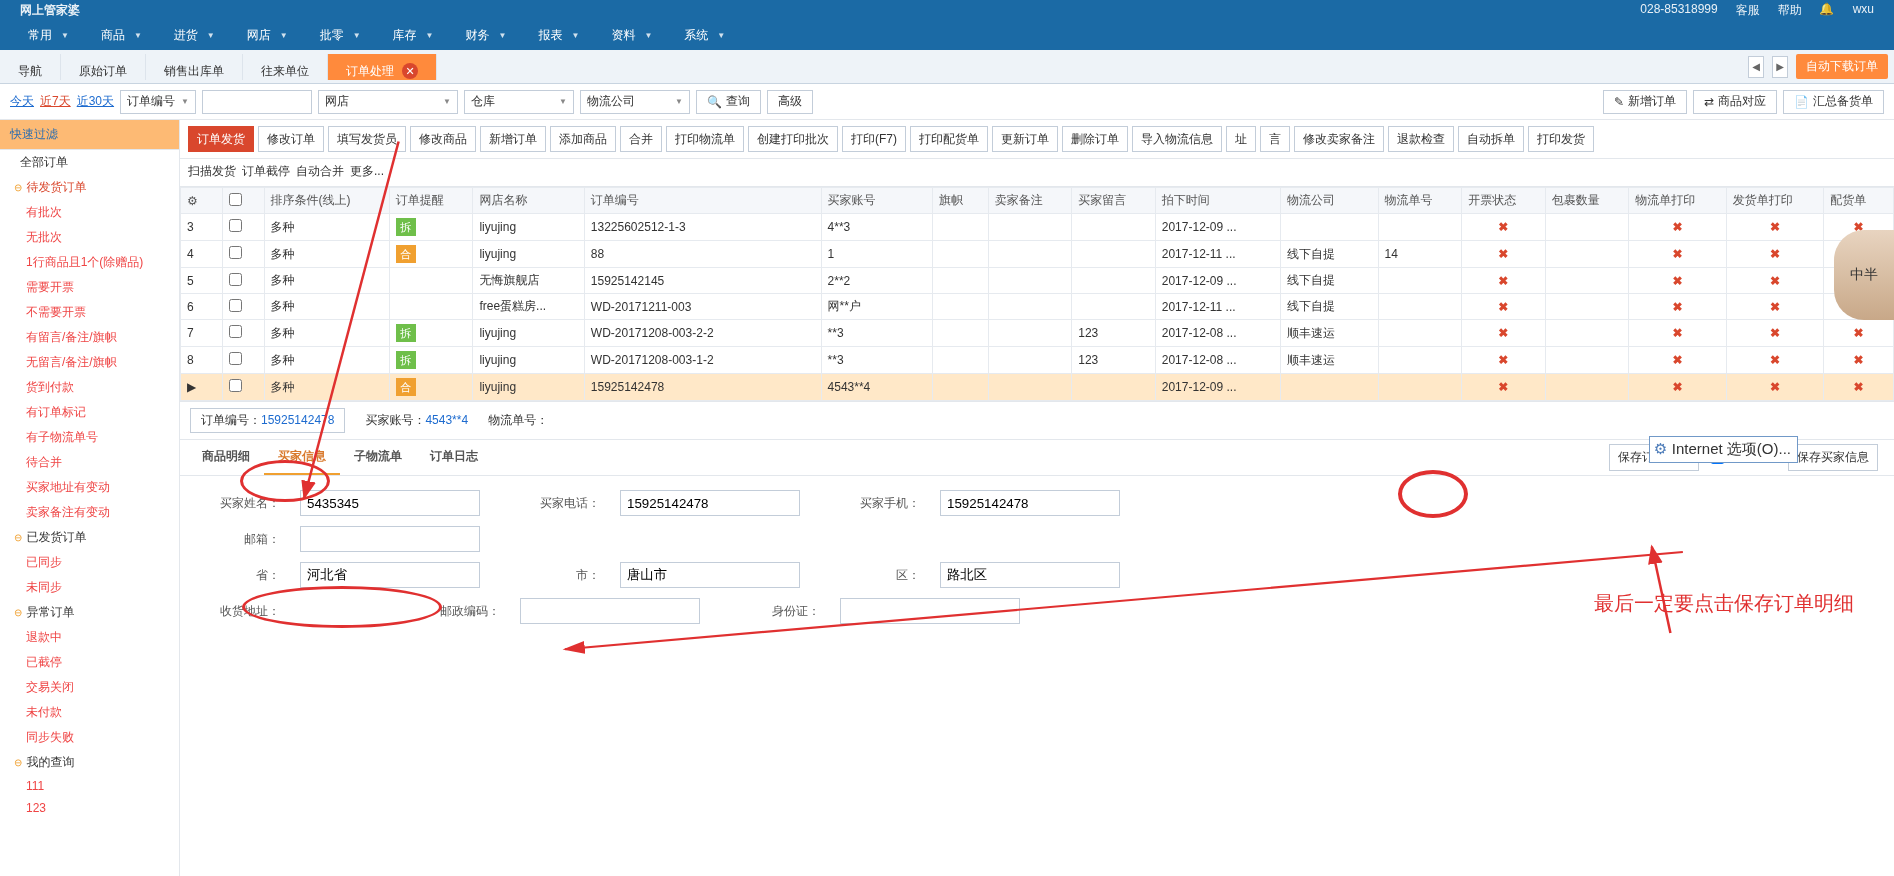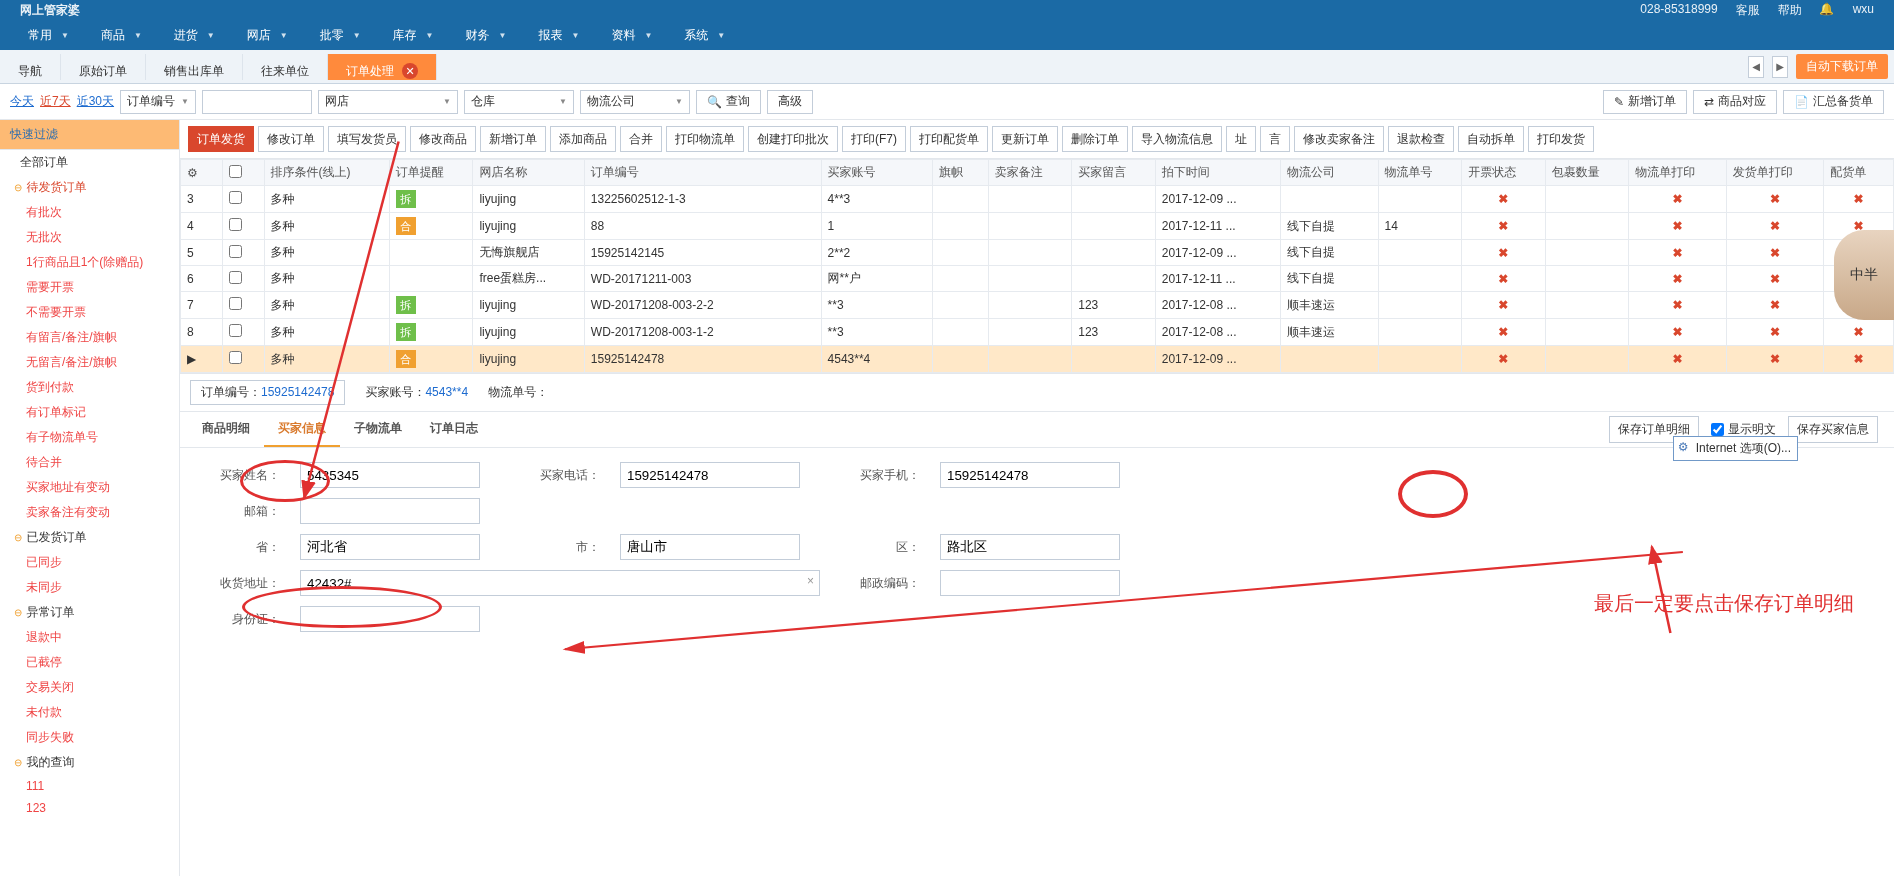--- a/index.html
+++ b/index.html
@@ -63,21 +63,21 @@
 .form .flab { text-align: right; color: #555; }
 .form input[type=text] { border: 1px solid #c3cdd9; height: 26px; padding: 0 6px; width: 180px; }
 .form .wide { grid-column: span 3; }
 .form .addr { position: relative; }
 .form .addr .clr { position: absolute; right: 6px; top: 4px; color: #999; cursor: pointer; }
 
 .anno { position: absolute; pointer-events: none; }
 .circle { border: 3px solid #e03030; border-radius: 50%; }
 .annotext { color: #e03030; font-size: 20px; position: absolute; }
 .arrowline { stroke: #e03030; stroke-width: 2; fill: none; }
-.ie-popup { position: absolute; border: 1px solid #7199c8; background: #fff; padding: 3px 6px 3px 22px; font-size: 12px; color: #333; }
+.ie-popup { position: absolute; border: 1px solid #7199c8; background: #fff; padding: 3px 6px 3px 22px; font-size: 15px; color: #333; }
 .ie-popup::before { content: "⚙"; position: absolute; left: 4px; top: 3px; color: #4a7ab8; }
 .avatar-float { position: absolute; right: 0; top: 230px; width: 60px; height: 90px; border-radius: 30px 0 0 30px; background: linear-gradient(#e8d4c0,#c8a888); display:flex; flex-direction:column; align-items:center; justify-content:center; color:#333; font-size:14px; }
 </style>
 </head>
 <body>
 
 <div class="topbar">
   <div class="left">网上管家婆</div>
   <div class="right">
     <span>028-85318999</span>
@@ -249,20 +249,26 @@
         <div class="btn">更新订单</div>
         <div class="btn">删除订单</div>
         <div class="btn">导入物流信息</div>
         <div class="btn">址</div>
         <div class="btn">言</div>
         <div class="btn">修改卖家备注</div>
         <div class="btn">退款检查</div>
         <div class="btn">自动拆单</div>
         <div class="btn">打印发货</div>
       </div>
+    <div class="toolbar2" id="tb2">
+        <div class="btn">扫描发货</div>
+        <div class="btn">订单截停</div>
+        <div class="btn">自动合并</div>
+        <div class="btn">更多...</div>
+      </div>
     <div class="tablewrap">
         <table class="grid" id="grid">
           <colgroup>
             <col style="width: 30px;">
             <col style="width: 30px;">
             <col style="width: 90px;">
             <col style="width: 60px;">
             <col style="width: 80px;">
             <col style="width: 170px;">
             <col style="width: 80px;">
@@ -537,21 +543,20 @@
         <div></div>
         <div></div>
         <div></div>
       <div class="flab">省：</div>
         <input type="text" value="河北省" style="">
       <div class="flab">市：</div>
         <input type="text" value="唐山市" style="">
       <div class="flab">区：</div>
         <input type="text" value="路北区" style="">
       <div class="flab">收货地址：</div>
-        <div class="addr wide"><input type="text" style="width: 100%;" value="42432#"><span class="clr">×</span></div>
       <div class="flab">邮政编码：</div>
         <input type="text" style="">
       <div class="flab">身份证：</div>
         <input type="text" style="">
     </div>
 
     <svg class="anno" style="left:0;top:0;width:100%;height:100%;z-index:5" viewBox="0 0 1380 700" preserveAspectRatio="none">
       <line class="arrowline" x1="176" y1="20" x2="100" y2="350" marker-end="url(#ah)"></line>
       <line class="arrowline" x1="1210" y1="400" x2="310" y2="490" marker-end="url(#ah)"></line>
       <line class="arrowline" x1="1200" y1="475" x2="1185" y2="395" marker-end="url(#ah)"></line>

